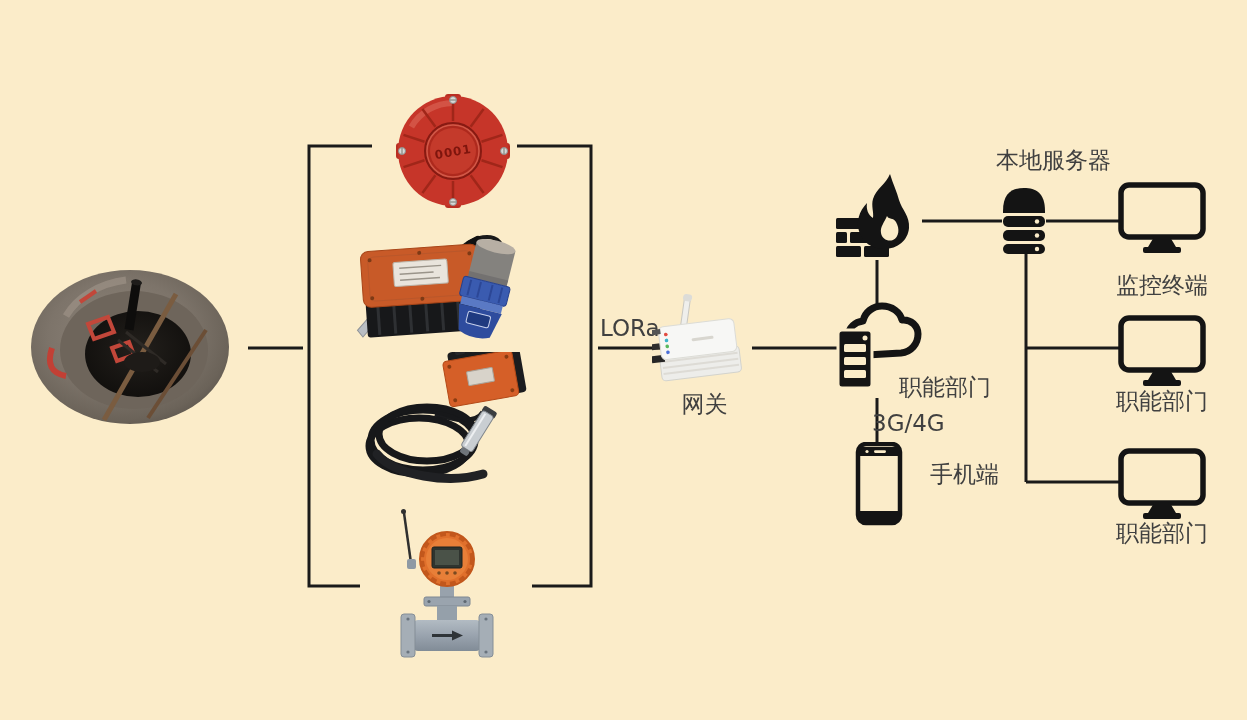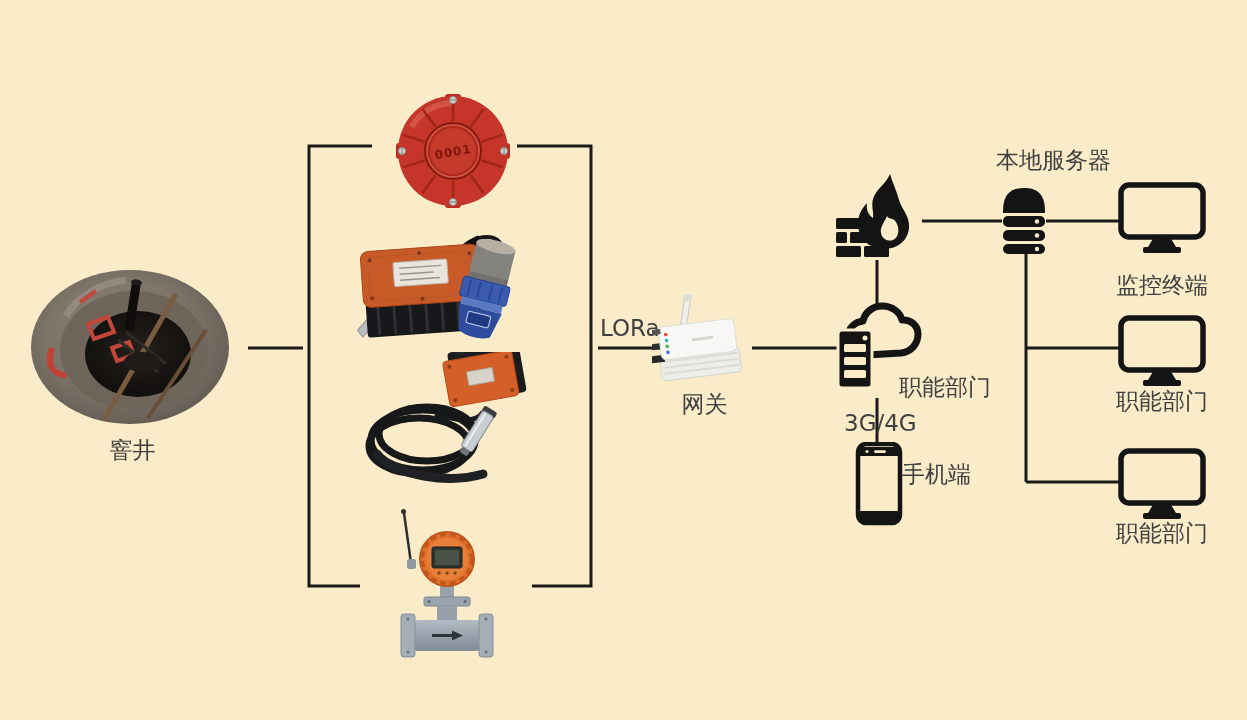--- a/index.html
+++ b/index.html
@@ -75,21 +75,20 @@
         <path d="M50,34 l16,-11"></path>
       </g>
       <path d="M22,80 q-8,24 14,28" fill="none" stroke="#C24035" stroke-width="6"></path>
       <g stroke="#2E2A26" stroke-width="3">
         <line x1="88" y1="72" x2="128" y2="104"></line>
         <line x1="96" y1="64" x2="136" y2="96"></line>
       </g>
       <ellipse cx="112" cy="94" rx="18" ry="10" fill="#1E1B18"></ellipse>
     </svg>
   </div>
-  <div class="label center" style="left:30px;top:437px;width:205px;">窨井</div>
 
   <div class="node" style="left:393px;top:91px;">
     <svg width="120" height="120" viewBox="0 0 120 120">
       <g fill="#B92E22">
         <rect x="52" y="3" width="16" height="12" rx="3"></rect>
         <rect x="52" y="105" width="16" height="12" rx="3"></rect>
         <rect x="3" y="52" width="12" height="16" rx="3"></rect>
         <rect x="105" y="52" width="12" height="16" rx="3"></rect>
       </g>
       <circle cx="60" cy="60" r="55" fill="#C63529"></circle>
@@ -308,32 +307,32 @@
       <circle cx="31" cy="42" r="2.5" fill="#FBECC9"></circle>
       <g fill="#FBECC9">
         <rect x="10" y="48" width="22" height="8" rx="1.5"></rect>
         <rect x="10" y="61" width="22" height="8" rx="1.5"></rect>
         <rect x="10" y="74" width="22" height="8" rx="1.5"></rect>
       </g>
     </svg>
   </div>
   <div class="label" style="left:899px;top:374px;">职能部门</div>
 
-  <div class="label" style="left:844px;top:410px;">3G/4G</div>
+  <div class="label" style="left:872px;top:410px;">3G/4G</div>
 
   <div class="node" style="left:855px;top:442px;">
     <svg width="48" height="84" viewBox="0 0 48 84">
       <rect x="3" y="2" width="42" height="79" rx="8" fill="#FBECC9" stroke="#141414" stroke-width="4.5"></rect>
       <rect x="5" y="5" width="38" height="9" fill="#141414"></rect>
       <circle cx="12" cy="9.5" r="1.6" fill="#FBECC9"></circle>
       <rect x="19" y="8.3" width="12" height="2.6" rx="1.3" fill="#FBECC9"></rect>
       <rect x="5" y="69" width="38" height="10" fill="#141414"></rect>
     </svg>
   </div>
-  <div class="label" style="left:902px;top:461px;">手机端</div>
+  <div class="label" style="left:902px;top:461px;padding-left:28px;">手机端</div>
 
   <div class="label" style="left:996px;top:147px;">本地服务器</div>
   <div class="node" style="left:1000px;top:185px;">
     <svg width="48" height="70" viewBox="0 0 48 70">
       <path d="M3,26 C3,8 12,3 24,3 C36,3 45,8 45,26 L45,28 L3,28 Z" fill="#141414"></path>
       <rect x="3" y="31" width="42" height="11" rx="5" fill="#141414"></rect>
       <rect x="3" y="45" width="42" height="11" rx="5" fill="#141414"></rect>
       <rect x="3" y="59" width="42" height="10" rx="5" fill="#141414"></rect>
       <g fill="#FBECC9">
         <circle cx="37" cy="36.5" r="2.2"></circle>

